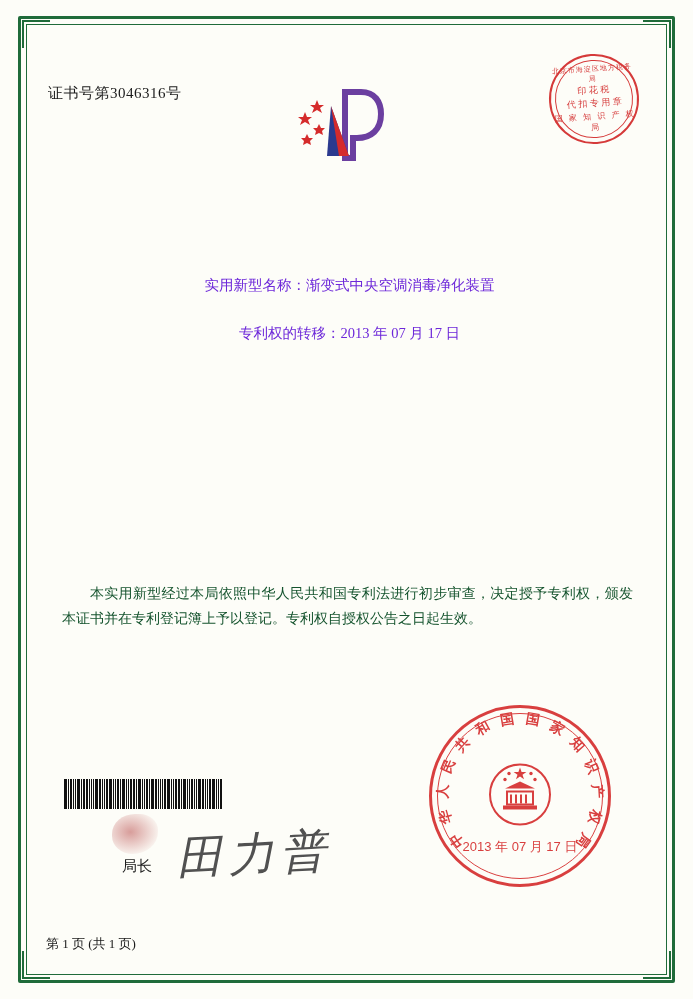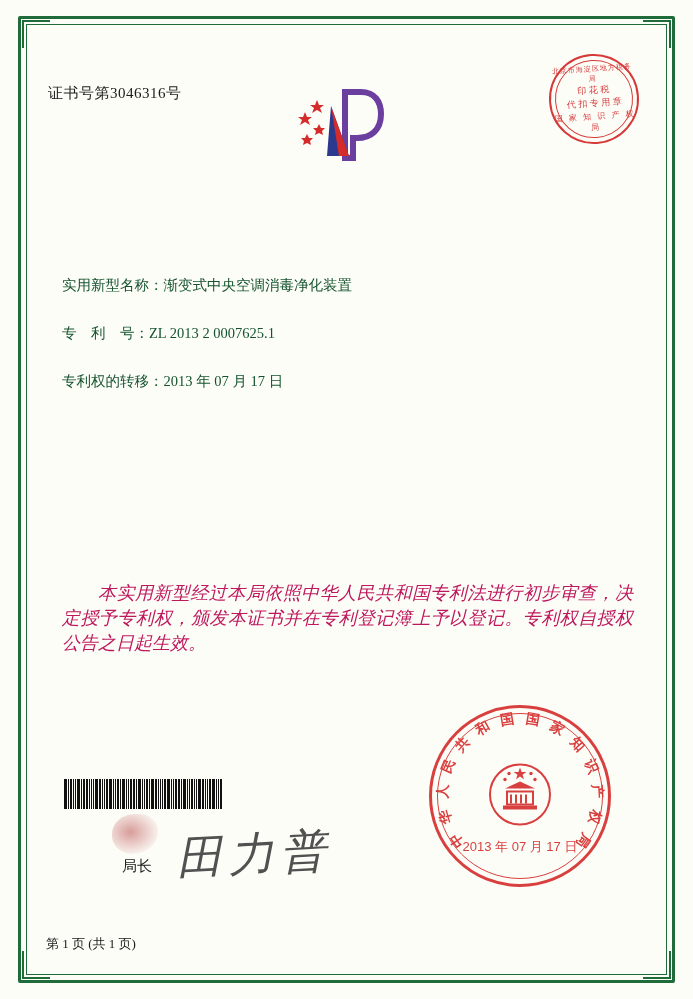--- a/index.html
+++ b/index.html
@@ -124,43 +124,43 @@
     color: #111;
     font-family: "DejaVu Serif", "Liberation Serif", serif;
   }
 
   .fields {
     position: absolute;
     top: 232px;
     left: 16px;
     right: 10px;
     font-size: 14.5px;
-    color: #14532d;
+    color: #6d28d9;
+    text-align: center;
   }
   .field-row {
     margin-bottom: 29px;
     white-space: nowrap;
   }
   .field-label {
     display: inline-block;
   }
   .field-value {
     display: inline-block;
   }
 
   .body-text {
     position: absolute;
     top: 537px;
     left: 16px;
     right: 14px;
-    font-size: 18px;
+    font-size: 14px;
     line-height: 25px;
-    color: #be185d;
+    color: #14532d;
     text-align: justify;
-    font-style: italic;
   }
   .body-text p {
     margin: 0 0 3px 0;
     text-indent: 2em;
   }
 
   
   .barcode {
     position: absolute;
     left: 18px;
@@ -305,23 +305,20 @@
       <div class="arc-top">北京市海淀区地方税务局</div>
       <div class="mid1">印 花 税</div>
       <div class="mid2">代 扣 专 用 章</div>
       <div class="arc-bot">国 家 知 识 产 权 局</div>
     </div>
 
 
     <div class="fields">
       <div class="field-row">
         <span class="field-label">实用新型名称：</span><span class="field-value">渐变式中央空调消毒净化装置</span>
-      </div>
-      <div class="field-row">
-        <span class="field-label">专　利　号：</span><span class="field-value">ZL 2013 2 0007625.1</span>
       </div>
       <div class="field-row">
         <span class="field-label">专利权的转移：</span><span class="field-value">2013 年 07 月 17 日</span>
       </div>
     </div>
 
     <div class="body-text">
       <p>本实用新型经过本局依照中华人民共和国专利法进行初步审查，决定授予专利权，颁发本证书并在专利登记簿上予以登记。专利权自授权公告之日起生效。</p>
     </div>
 

